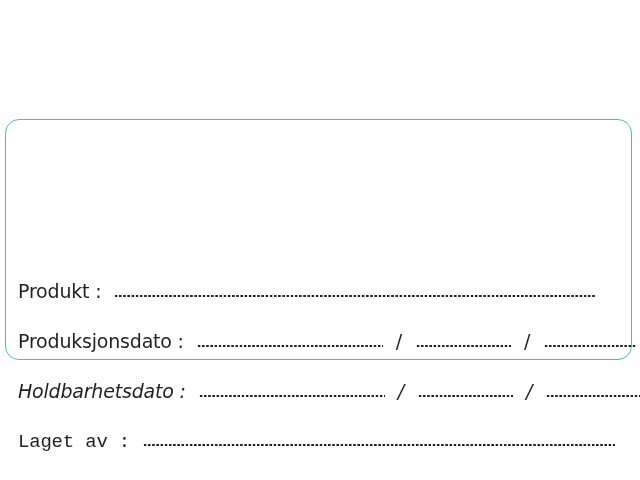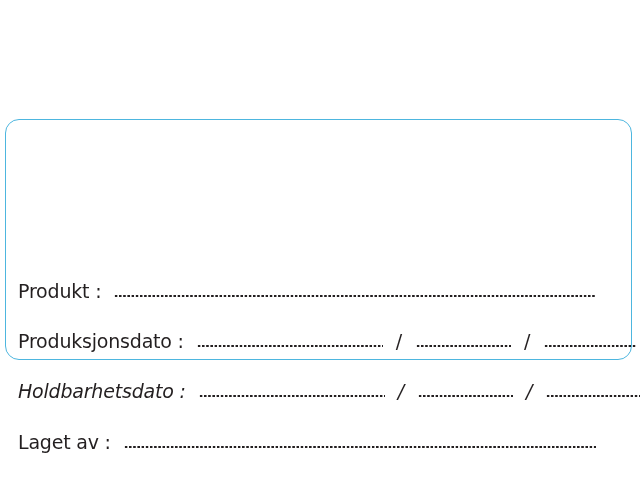--- a/index.html
+++ b/index.html
@@ -13,21 +13,21 @@
          font-size: 19px; line-height: 22px; white-space: nowrap; letter-spacing: -0.2px; gap: 12px; }
   .row .lbl { }
   .dots { display: inline-block; height: 4px; align-self: baseline;
           background-image: radial-gradient(circle, #231f20 1.1px, transparent 1.3px);
           background-size: 4.2px 4px; background-repeat: repeat-x; background-position: 0 0;
           margin-left: 1px; }
   .slash { font-size: 19px; margin: 0 1px; }
   .r1 { top: 160px; }
   .r2 { top: 210px; }
   .r3 { top: 260px; font-style: italic; }
-  .r4 { top: 311px; }
+  .r4 { top: 311px; font-family: Liberation Mono, monospace; }
 </style>
 </head>
 <body>
 
 <div class="label-card" style="border-color: rgb(77, 182, 223);">
 
   <div class="row r1">
     <span class="lbl">Produkt :</span>
     <span class="dots" style="width:482px"></span>
   </div>

